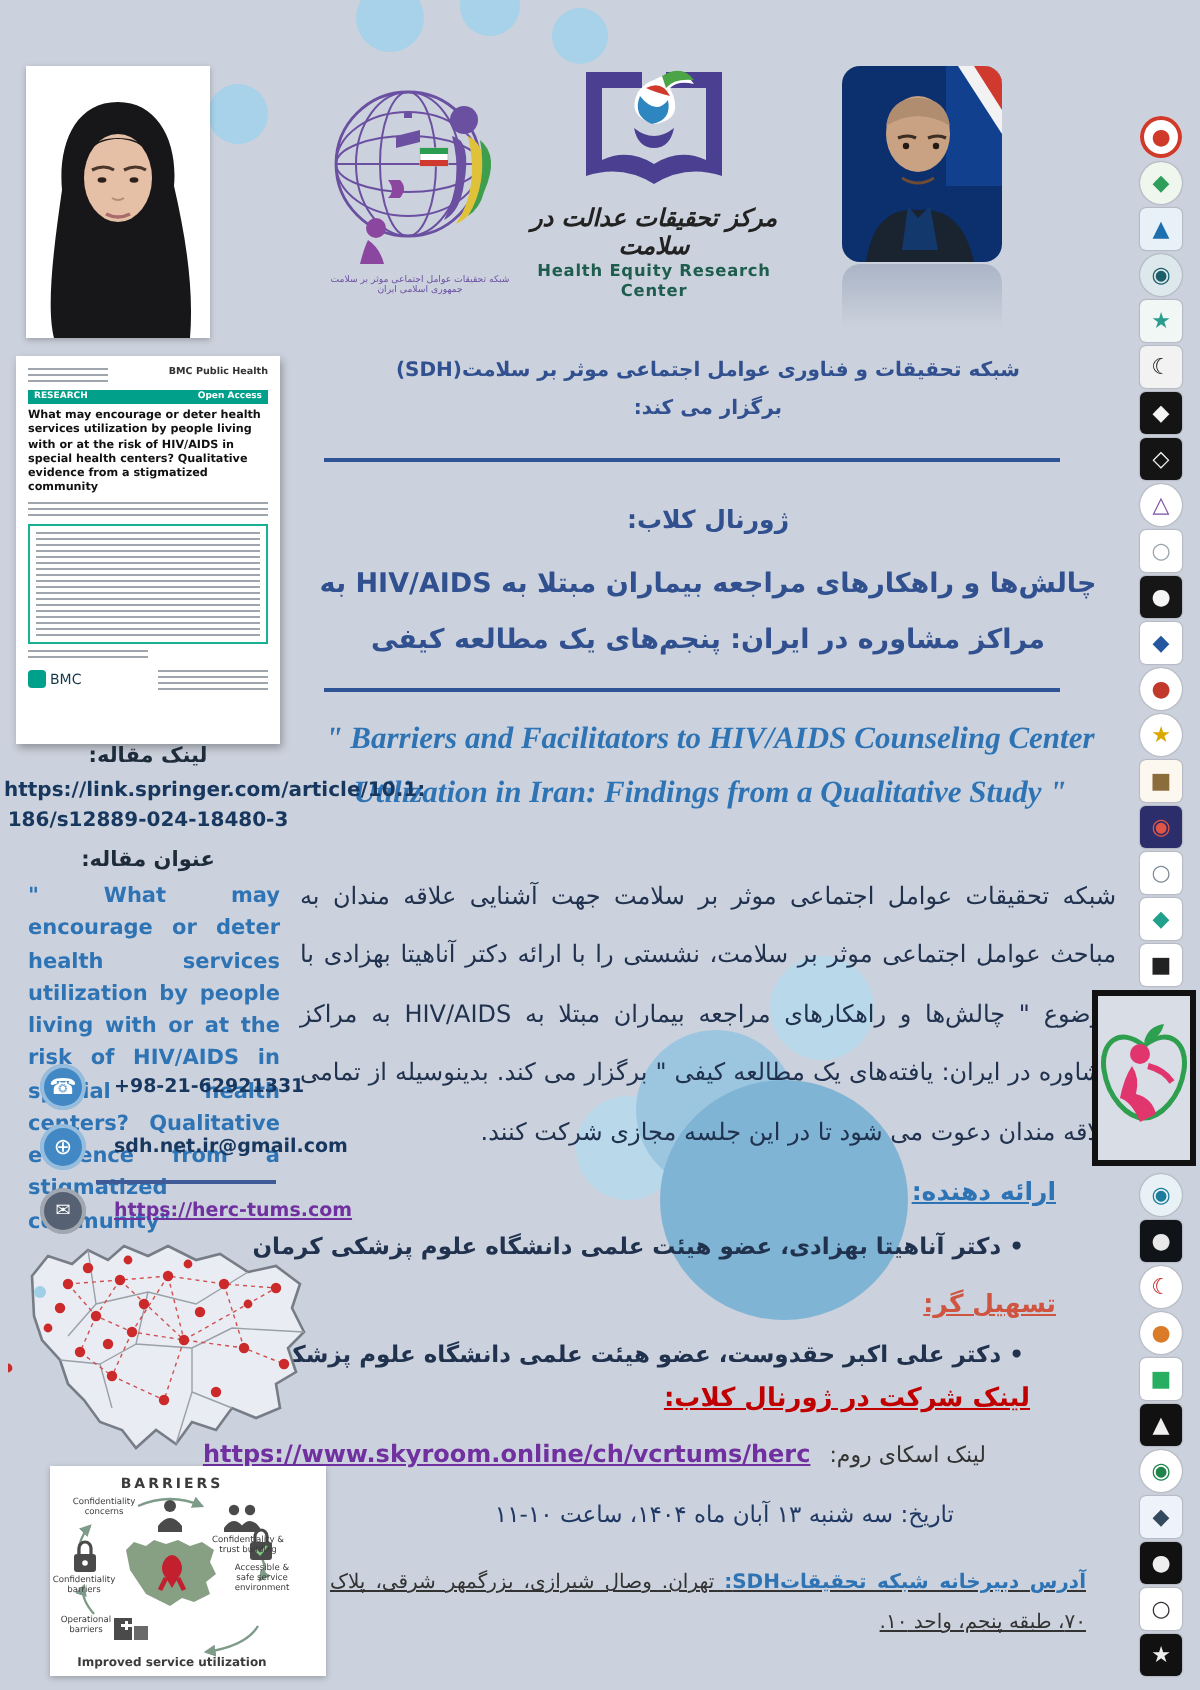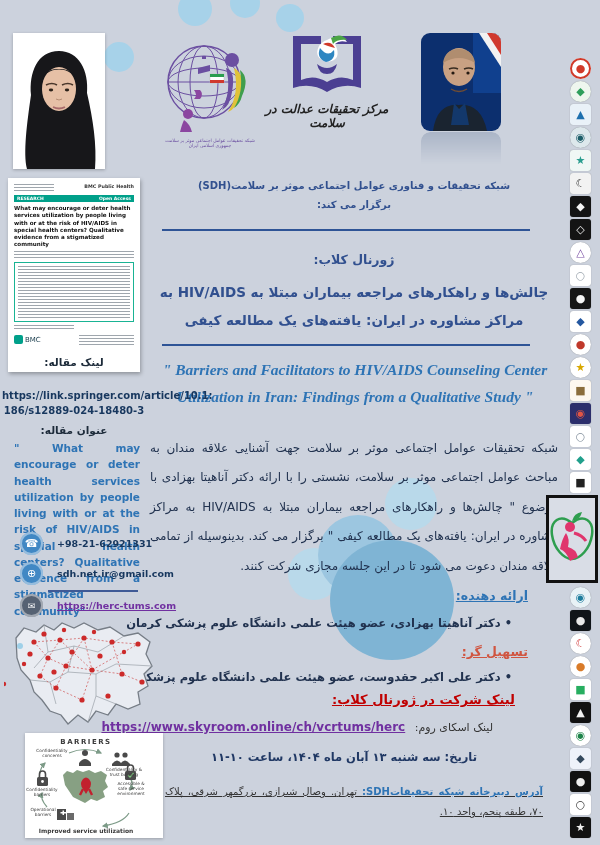--- a/index.html
+++ b/index.html
@@ -21,21 +21,21 @@
   .title-fa{color:#31508f;font-weight:bold;text-align:center;}
   .divider{height:2px;background:#2e5496;}
   .entitle{color:#2e74b5;font-family:"Liberation Serif",serif;font-style:italic;font-weight:bold;
     font-size:15.5px;text-align:center;line-height:1.75;}
   .bodytext{color:#21324f;font-size:12px;line-height:2.45;text-align:justify;}
   .h-blue{color:#2e74b5;font-weight:bold;text-decoration:underline;font-size:12.5px;}
   .h-orange{color:#d05540;font-weight:bold;text-decoration:underline;font-size:12.5px;}
   .h-red{color:#c00000;font-weight:bold;text-decoration:underline;font-size:13px;}
   .bullet-line{color:#21324f;font-size:11.5px;font-weight:600;}
   .skyroom-url{color:#7030a0;font-weight:bold;text-decoration:underline;font-size:12px;direction:ltr;unicode-bidi:embed;}
-  .date-line{color:#203864;font-size:11.5px;font-weight:700;}
+  .date-line{color:#203864;font-size:11.5px;font-weight:400;}
   .addr{font-size:10px;color:#333;text-decoration:underline;text-align:justify;line-height:2;}
   .addr b{color:#2e74b5;}
   
   .article{background:#fff;box-shadow:1px 2px 4px rgba(0,0,0,.3);padding:6px 6px;}
   .tinybar{background:#00a08a;color:#fff;display:flex;justify-content:space-between;
     align-items:center;padding:1px 3px;font-size:4.5px;font-weight:bold;}
   .stripes{background:repeating-linear-gradient(#9fa6ad 0 1px,transparent 1px 3px);}
   .art-title{font-size:5.6px;font-weight:bold;color:#111;line-height:1.3;margin:3px 0 2px;}
   .abstract-box{border:1px solid #19b394;padding:3px;}
   .left-label{color:#1d2b3a;font-size:10.5px;font-weight:bold;text-align:center;}
@@ -109,20 +109,21 @@
   <div class="abs" style="left:252px;top:30px;width:150px;height:125px;text-align:center;">
     <svg width="80" height="72" viewBox="0 0 80 72" style="display:block;margin:0 auto;">
       <path d="M6,6 L34,6 L34,14 L14,14 L14,50 Q27,44 40,52 Q53,44 66,50 L66,14 L46,14 L46,6 L74,6 L74,58 Q56,52 40,62 Q24,52 6,58 Z" fill="#4b3f92"></path>
       <path d="M40,10 q14,-8 20,2 q-8,-2 -12,2 q8,16 -8,18 q-14,-4 -8,-16 q4,-5 8,-6 Z" fill="#ffffff"></path>
       <path d="M44,8 q10,-6 16,2 q-10,-1 -14,4 Z" fill="#4ba546"></path>
       <path d="M33,18 q-4,10 6,14 q10,-2 8,-12 q-6,8 -14,-2 Z" fill="#2e86c1"></path>
       <path d="M36,14 q8,-4 12,4 q-8,-2 -12,-4 Z" fill="#d03a2a"></path>
       <path d="M30,34 q10,8 20,0 q-2,10 -10,10 q-8,0 -10,-10 Z" fill="#4b3f92"></path>
     </svg>
     <div class="herc-fa fa">مرکز تحقیقات عدالت در سلامت</div>
+    <div class="herc-en">Health Equity Research Center</div>
   </div>
 
   <div class="abs man-photo" style="left:421px;top:33px;width:80px;height:98px;">
     <svg width="80" height="98" viewBox="0 0 80 98">
       <rect width="80" height="98" fill="#0c2f6e"></rect>
       <rect x="52" y="0" width="28" height="60" fill="#10408e"></rect>
       <path d="M58,0 L80,0 L80,34 Z" fill="#f2f2f2"></path>
       <path d="M66,0 L80,0 L80,22 Z" fill="#d0392e"></path>
       <ellipse cx="38" cy="34" rx="16" ry="19" fill="#c9a183"></ellipse>
       <path d="M22,30 q16,-10 32,0 q-2,-14 -16,-14 q-14,0 -16,14 Z" fill="#b08d6f"></path>
@@ -138,21 +139,21 @@
   <div class="abs reflection" style="left:421px;top:132px;width:80px;height:46px;background:#23406e;"></div>
 
   <div class="abs title-fa fa" style="left:150px;top:176px;width:408px;font-size:10px;line-height:1.9;">
     <span>شبکه تحقیقات و فناوری عوامل اجتماعی موثر بر سلامت(SDH)</span><br>
     <span>برگزار می کند:</span>
   </div>
   <div class="abs divider" style="left:162px;top:229px;width:368px;"></div>
 
   <div class="abs title-fa fa" style="left:150px;top:252px;width:408px;font-size:12.5px;">ژورنال کلاب:</div>
 
-  <div class="abs title-fa fa" style="left:156px;top:278px;width:396px;font-size:13.5px;line-height:2.1;">چالش‌ها و راهکارهای مراجعه بیماران مبتلا به HIV/AIDS به مراکز مشاوره در ایران: یافته‌های یک مطالعه کیفی</div>
+  <div class="abs title-fa fa" style="left:156px;top:278px;width:396px;font-size:13.5px;line-height:2.1;">چالش‌ها و راهکارهای مراجعه بیماران مبتلا به HIV/AIDS به مراکز مشاوره در ایران: پنجم‌های یک مطالعه کیفی</div>
   <div class="abs divider" style="left:162px;top:344px;width:368px;"></div>
 
   <div class="abs entitle" style="left:160px;top:356px;width:390px;">" Barriers and Facilitators to HIV/AIDS Counseling Center Utilization in Iran: Findings from a Qualitative Study "</div>
 
   <div class="abs bodytext fa" style="left:150px;top:434px;width:408px;">شبکه تحقیقات عوامل اجتماعی موثر بر سلامت جهت آشنایی علاقه مندان به مباحث عوامل اجتماعی موثر بر سلامت، نشستی را با ارائه  دکتر آناهیتا بهزادی با موضوع " چالش‌ها و راهکارهای مراجعه بیماران مبتلا به HIV/AIDS به مراکز مشاوره در ایران: یافته‌های یک مطالعه کیفی " برگزار می کند. بدینوسیله از تمامی علاقه مندان دعوت می شود تا در این جلسه مجازی شرکت کنند.</div>
 
   <div class="abs fa h-blue" style="right:72px;top:588px;">ارائه دهنده:</div>
   <div class="abs fa bullet-line" style="right:88px;top:616px;text-align:center;">• <span>دکتر آناهیتا بهزادی، عضو هیئت علمی دانشگاه علوم پزشکی کرمان</span></div>
 
   <div class="abs fa h-orange" style="right:72px;top:644px;">تسهیل گر:</div>
@@ -188,21 +189,21 @@
     <div class="stripes" style="height:6px;margin-top:3px;width:60px;"></div>
     <div style="display:flex;justify-content:space-between;align-items:center;margin-top:4px;">
       <div style="display:flex;align-items:center;gap:2px;">
         <div style="width:9px;height:9px;background:#00a08a;border-radius:2px;"></div>
         <span style="font-size:7px;font-weight:normal;color:#163a4a;">BMC</span>
       </div>
       <div class="stripes" style="width:55px;height:10px;"></div>
     </div>
   </div>
 
-  <div class="abs fa left-label" style="left:4px;top:356px;width:140px;">لینک مقاله:</div>
+  <div class="abs fa left-label" style="left:4px;top:372px;width:140px;">لینک مقاله:</div>
   <a href="#" class="abs left-url" style="left:2px;top:388px;width:144px;text-decoration:none;">
     <span>https://link.springer.com/article/10.1:</span><br>
     <span>186/s12889-024-18480-3</span>
   </a>
 
   <div class="abs fa left-label" style="left:4px;top:424px;width:140px;">عنوان مقاله:</div>
   <div class="abs left-title-en" style="left:14px;top:440px;width:126px;">" What may encourage or deter health services utilization by people living with or at the risk of HIV/AIDS in special health centers? Qualitative evidence from a stigmatized community"</div>
 
   <div class="abs" style="left:20px;top:532px;display:flex;align-items:center;gap:14px;">
     <div class="contact-circle" style="background:#4188c4;">☎</div>

